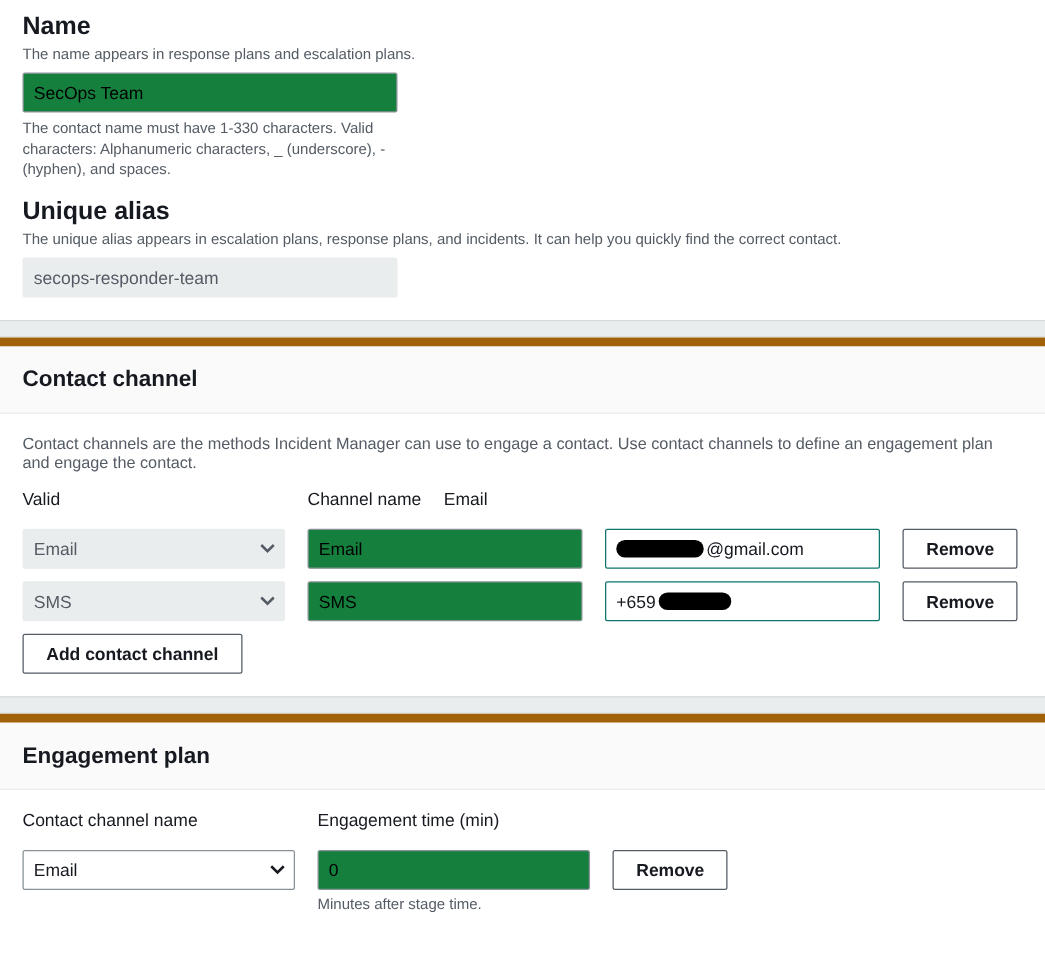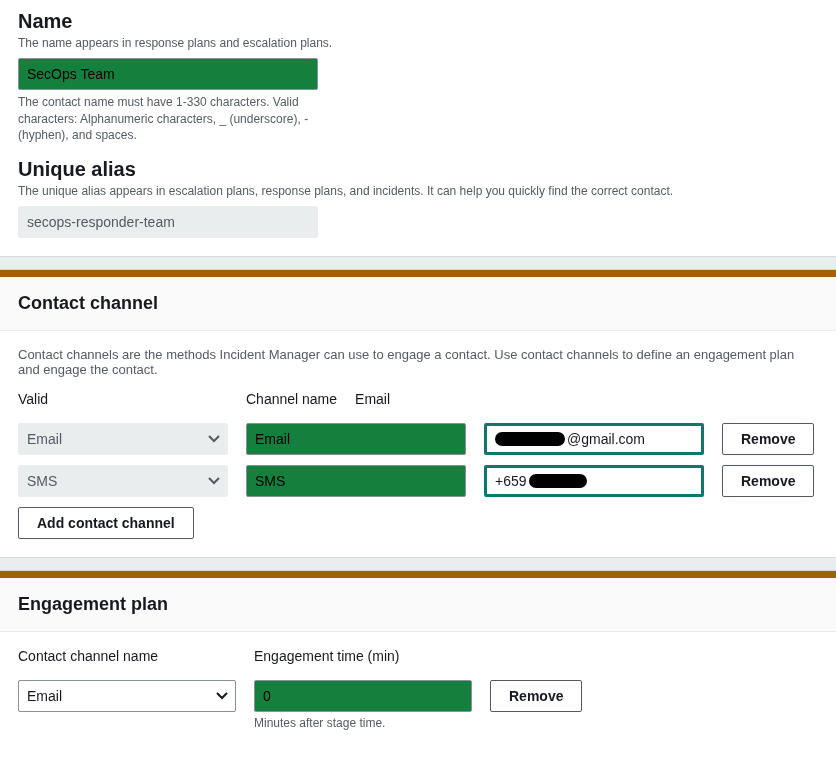--- a/index.html
+++ b/index.html
@@ -122,21 +122,21 @@
     display:inline-block;
     background:#000;
     border-radius: 10px;
     height: 14px;
     vertical-align: middle;
   }
   .detail-box {
     width: 220px;
     height: 32px;
     padding: 4px 8px;
-    border: 3px solid #0f766e;
+    border: 1px solid #0f766e;
     border-radius: 2px;
     font-size: 14px;
     display:flex;
     align-items:center;
     gap: 2px;
     background:#fff;
   }
 </style>
 </head>
 <body>

